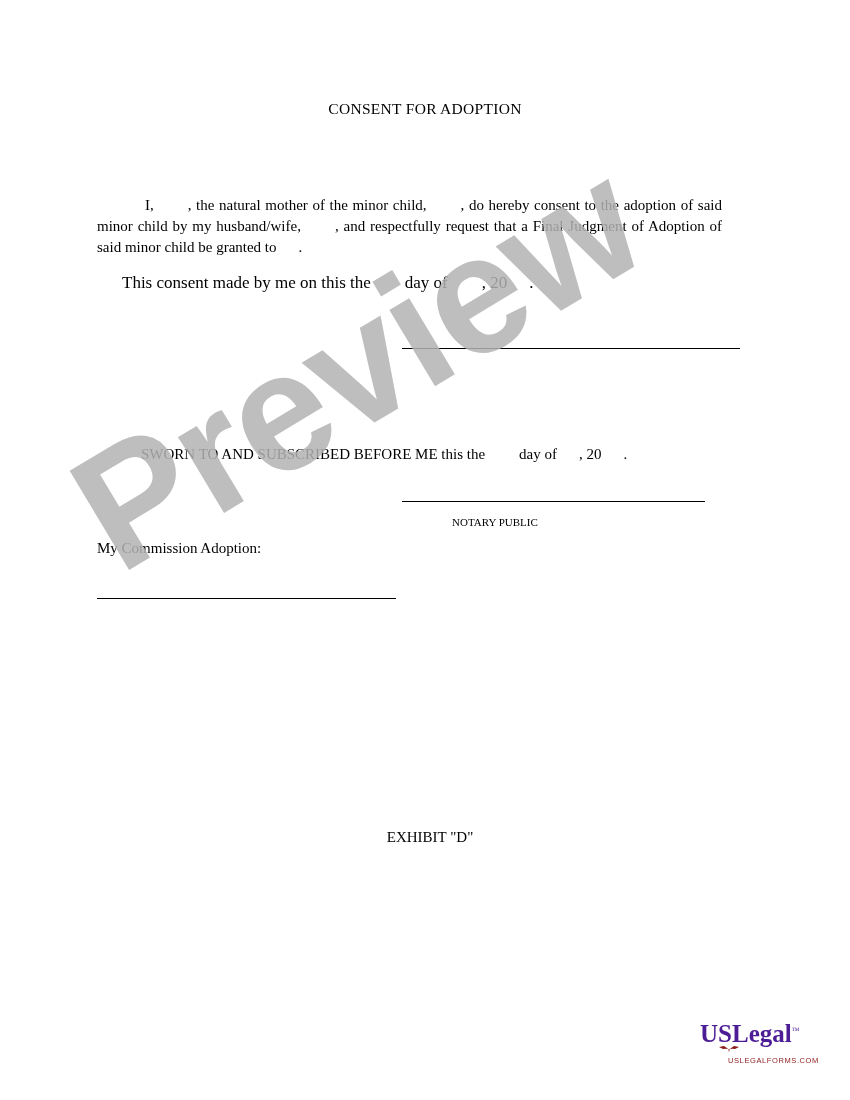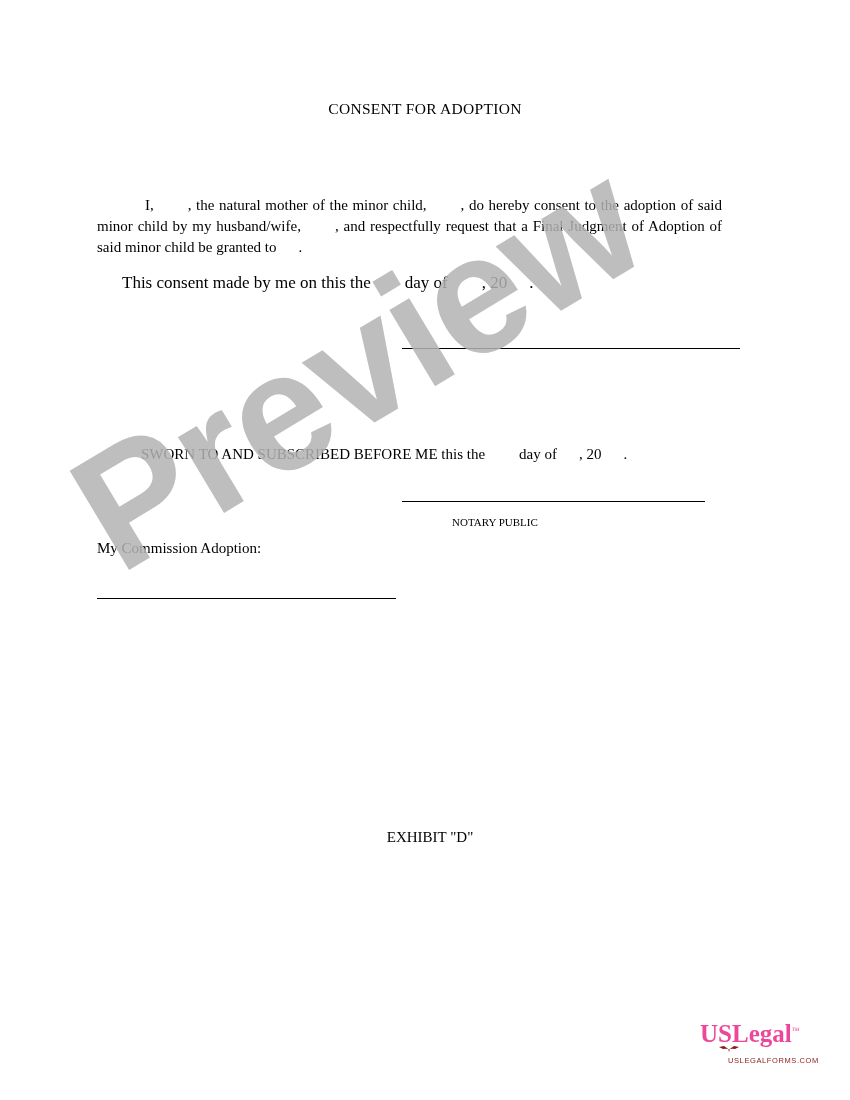--- a/index.html
+++ b/index.html
@@ -162,21 +162,21 @@
     left: 700px;
     top: 1018px;
     width: 130px;
     height: 55px;
     z-index: 6;
   }
   .logo-main {
     font-family: "Liberation Serif", serif;
     font-size: 25px;
     font-weight: bold;
-    color: #ec4899;
+    color: #4c1d95;
     letter-spacing: 0px;
     white-space: nowrap;
     line-height: 26px;
   }
   .logo-tm {
     font-size: 8px;
     vertical-align: super;
     font-weight: normal;
   }
   .logo-sub {

